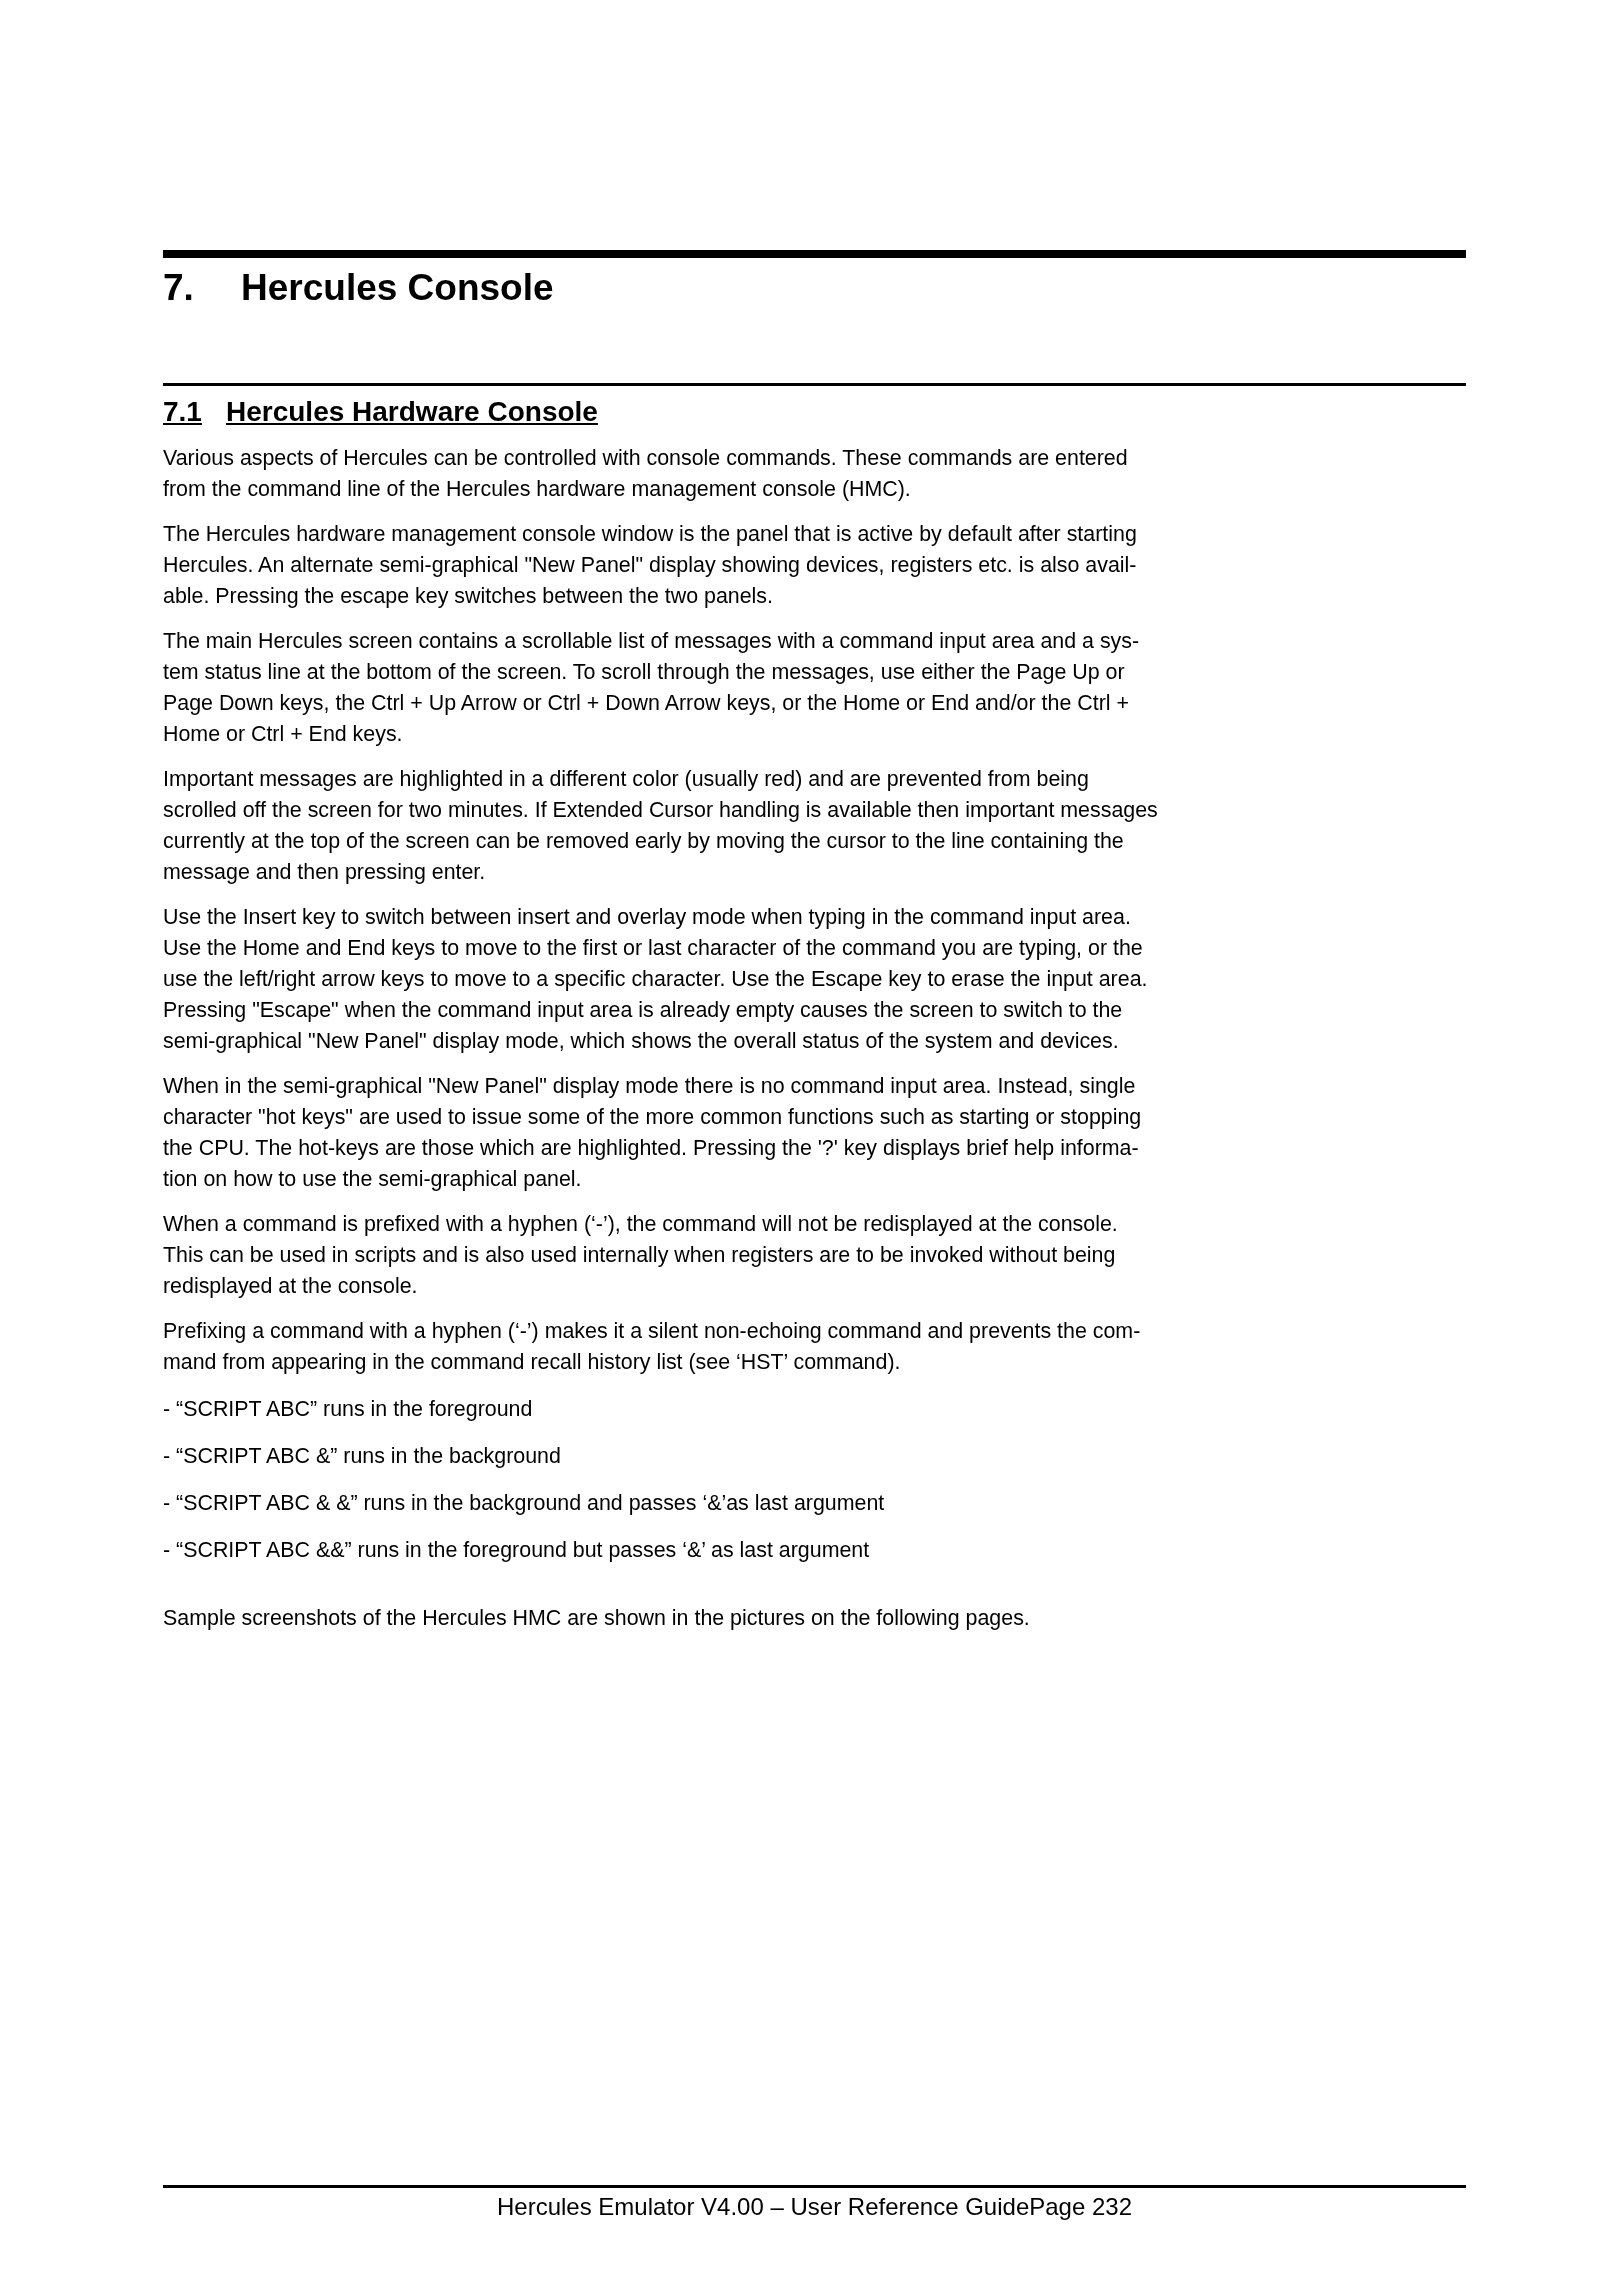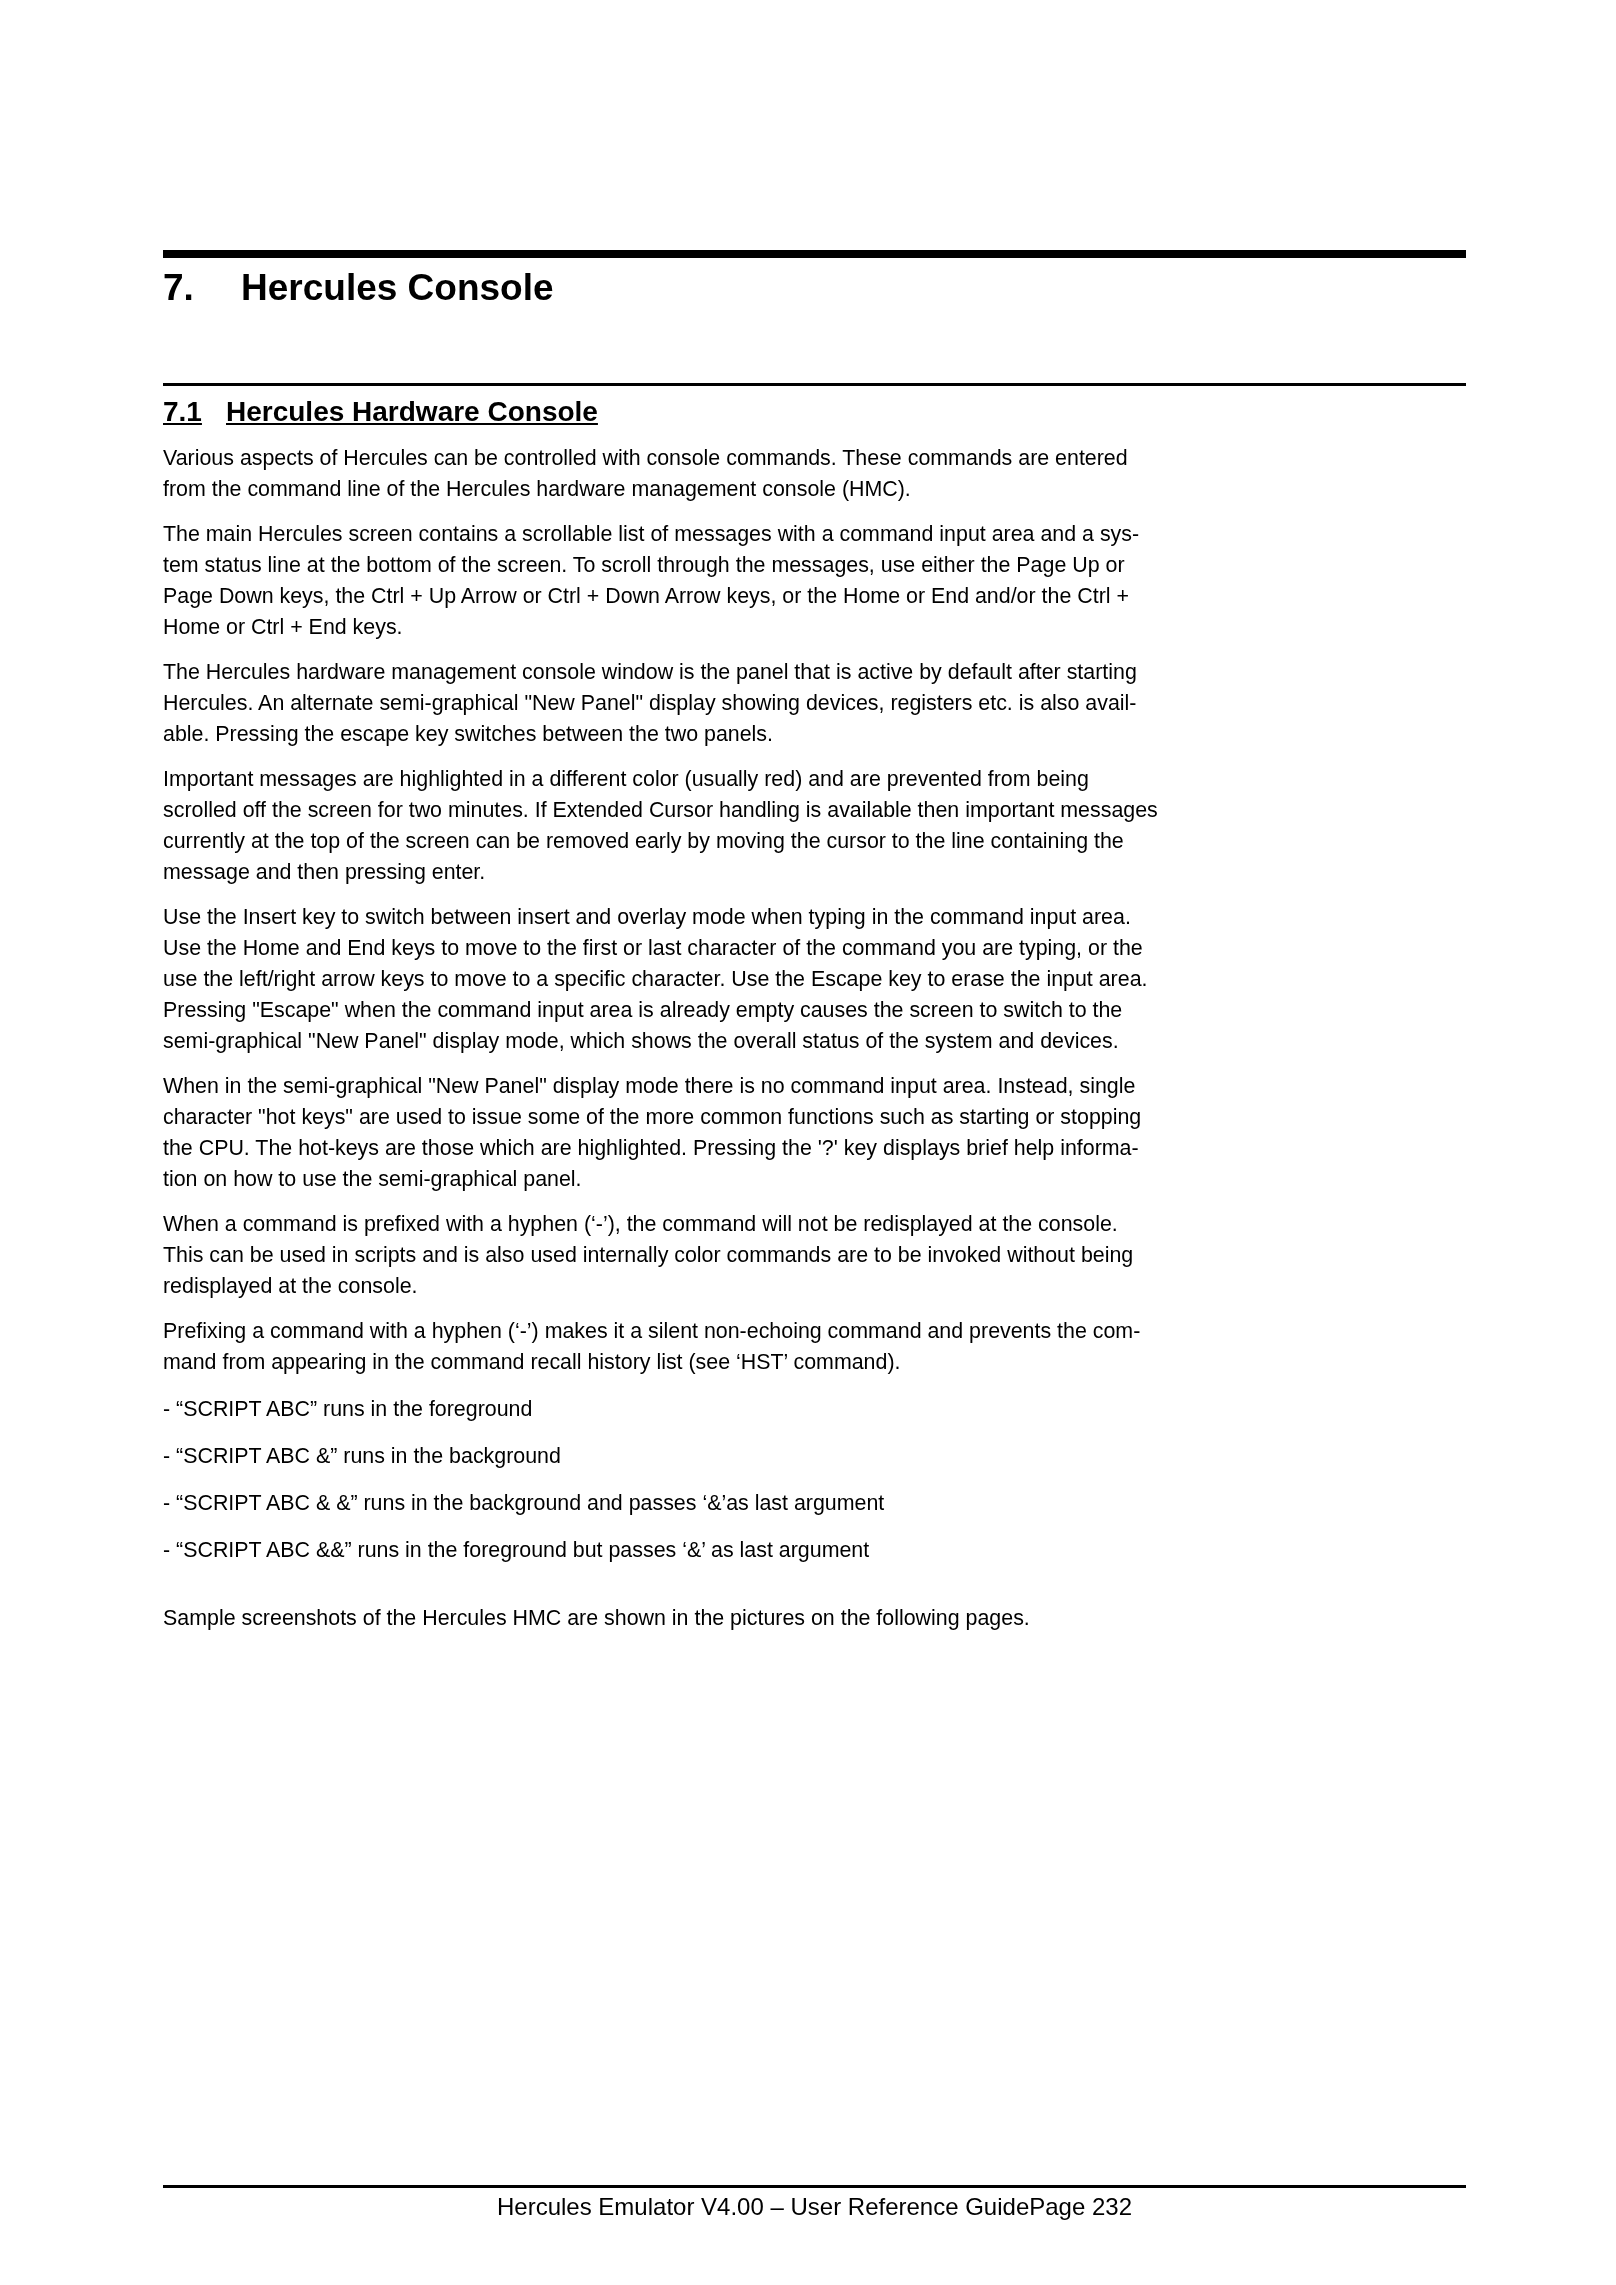--- a/index.html
+++ b/index.html
@@ -76,42 +76,42 @@
 
     <div class="section-rule"></div>
     <div class="h2">
       <span class="num">7.1</span>
       <span>Hercules Hardware Console</span>
     </div>
 
     <div class="body">
       <p class="first">Various aspects of Hercules can be controlled with console commands. These commands are entered
 from the command line of the Hercules hardware management console (HMC).</p>
+      <p>The Hercules hardware management console window is the panel that is active by default after starting
+Hercules. An alternate semi-graphical "New Panel" display showing devices, registers etc. is also avail-
+able. Pressing the escape key switches between the two panels.</p>
       <p>The main Hercules screen contains a scrollable list of messages with a command input area and a sys-
 tem status line at the bottom of the screen. To scroll through the messages, use either the Page Up or
 Page Down keys, the Ctrl + Up Arrow or Ctrl + Down Arrow keys, or the Home or End and/or the Ctrl +
 Home or Ctrl + End keys.</p>
-      <p>The Hercules hardware management console window is the panel that is active by default after starting
-Hercules. An alternate semi-graphical "New Panel" display showing devices, registers etc. is also avail-
-able. Pressing the escape key switches between the two panels.</p>
       <p>Important messages are highlighted in a different color (usually red) and are prevented from being
 scrolled off the screen for two minutes. If Extended Cursor handling is available then important messages
 currently at the top of the screen can be removed early by moving the cursor to the line containing the
 message and then pressing enter.</p>
       <p>Use the Insert key to switch between insert and overlay mode when typing in the command input area.
 Use the Home and End keys to move to the first or last character of the command you are typing, or the
 use the left/right arrow keys to move to a specific character. Use the Escape key to erase the input area.
 Pressing "Escape" when the command input area is already empty causes the screen to switch to the
 semi-graphical "New Panel" display mode, which shows the overall status of the system and devices.</p>
       <p>When in the semi-graphical "New Panel" display mode there is no command input area. Instead, single
 character "hot keys" are used to issue some of the more common functions such as starting or stopping
 the CPU. The hot-keys are those which are highlighted. Pressing the '?' key displays brief help informa-
 tion on how to use the semi-graphical panel.</p>
       <p>When a command is prefixed with a hyphen (‘-’), the command will not be redisplayed at the console.
-This can be used in scripts and is also used internally color commands are to be invoked without being
+This can be used in scripts and is also used internally when registers are to be invoked without being
 redisplayed at the console.</p>
       <p>Prefixing a command with a hyphen (‘-’) makes it a silent non-echoing command and prevents the com-
 mand from appearing in the command recall history list (see ‘HST’ command).</p>
 
       <p class="example">- “SCRIPT ABC” runs in the foreground</p>
       <p class="example">- “SCRIPT ABC &amp;” runs in the background</p>
       <p class="example">- “SCRIPT ABC &amp; &amp;” runs in the background and passes ‘&amp;’as last argument</p>
       <p class="example">- “SCRIPT ABC &amp;&amp;” runs in the foreground but passes ‘&amp;’ as last argument</p>
 
       <p class="closing-para">Sample screenshots of the Hercules HMC are shown in the pictures on the following pages.</p>

